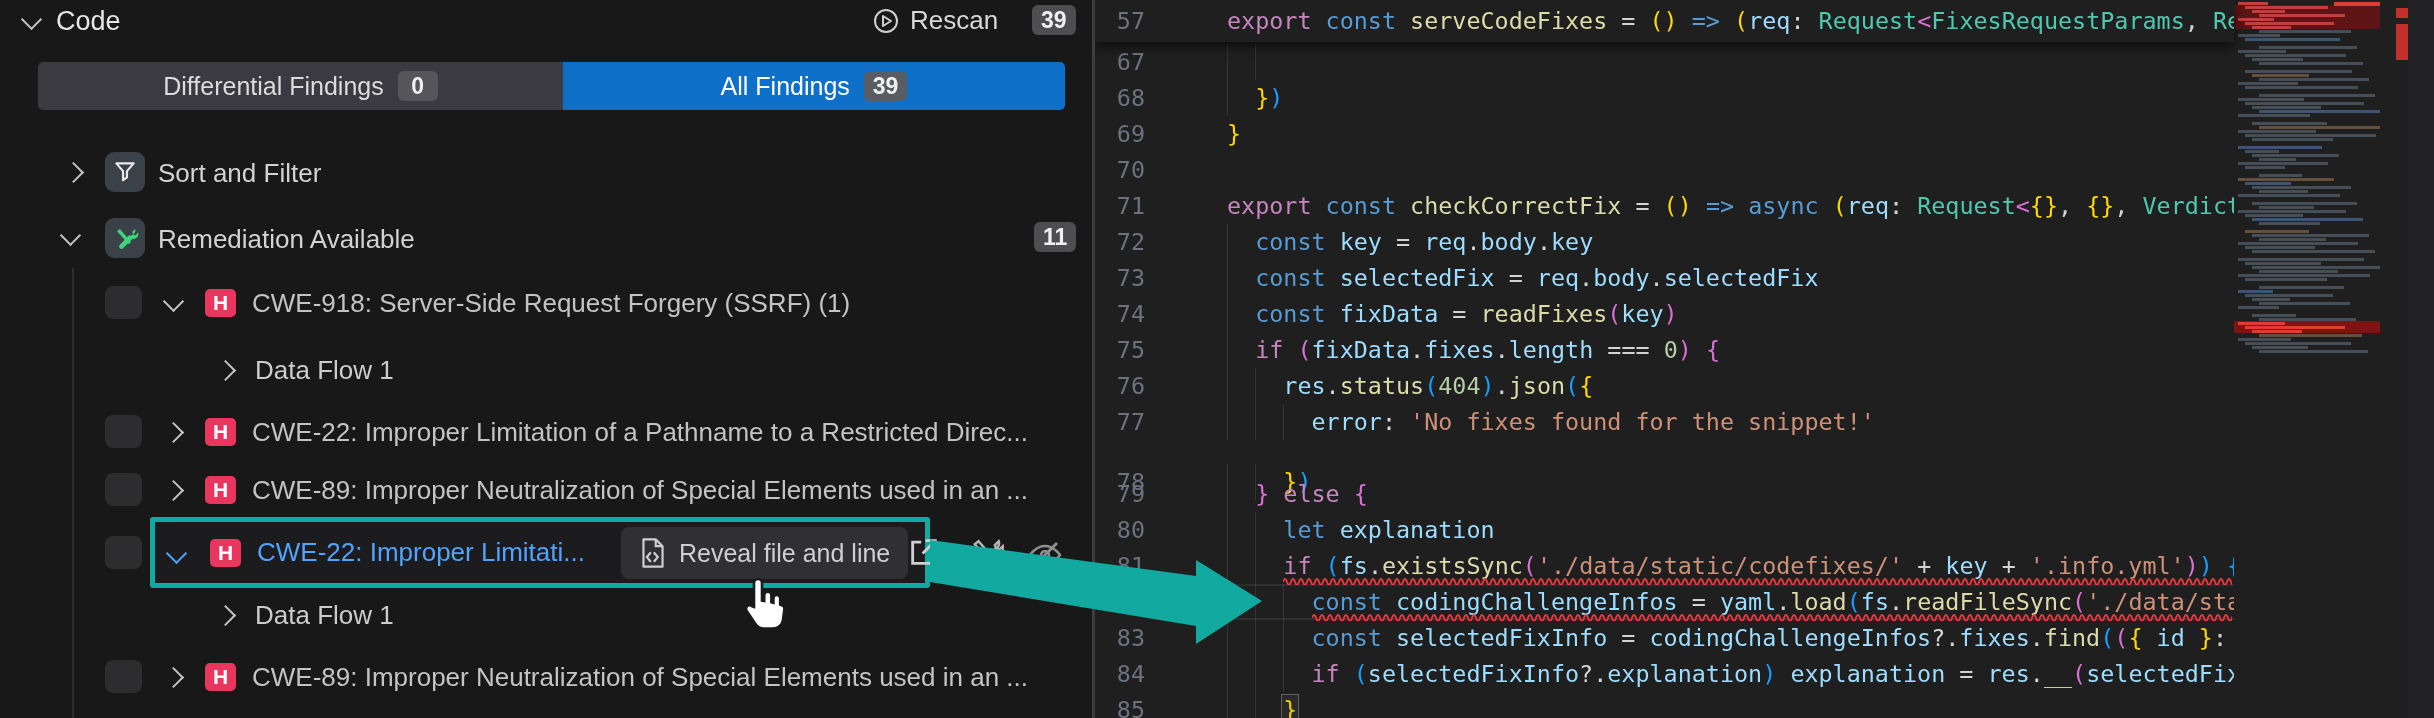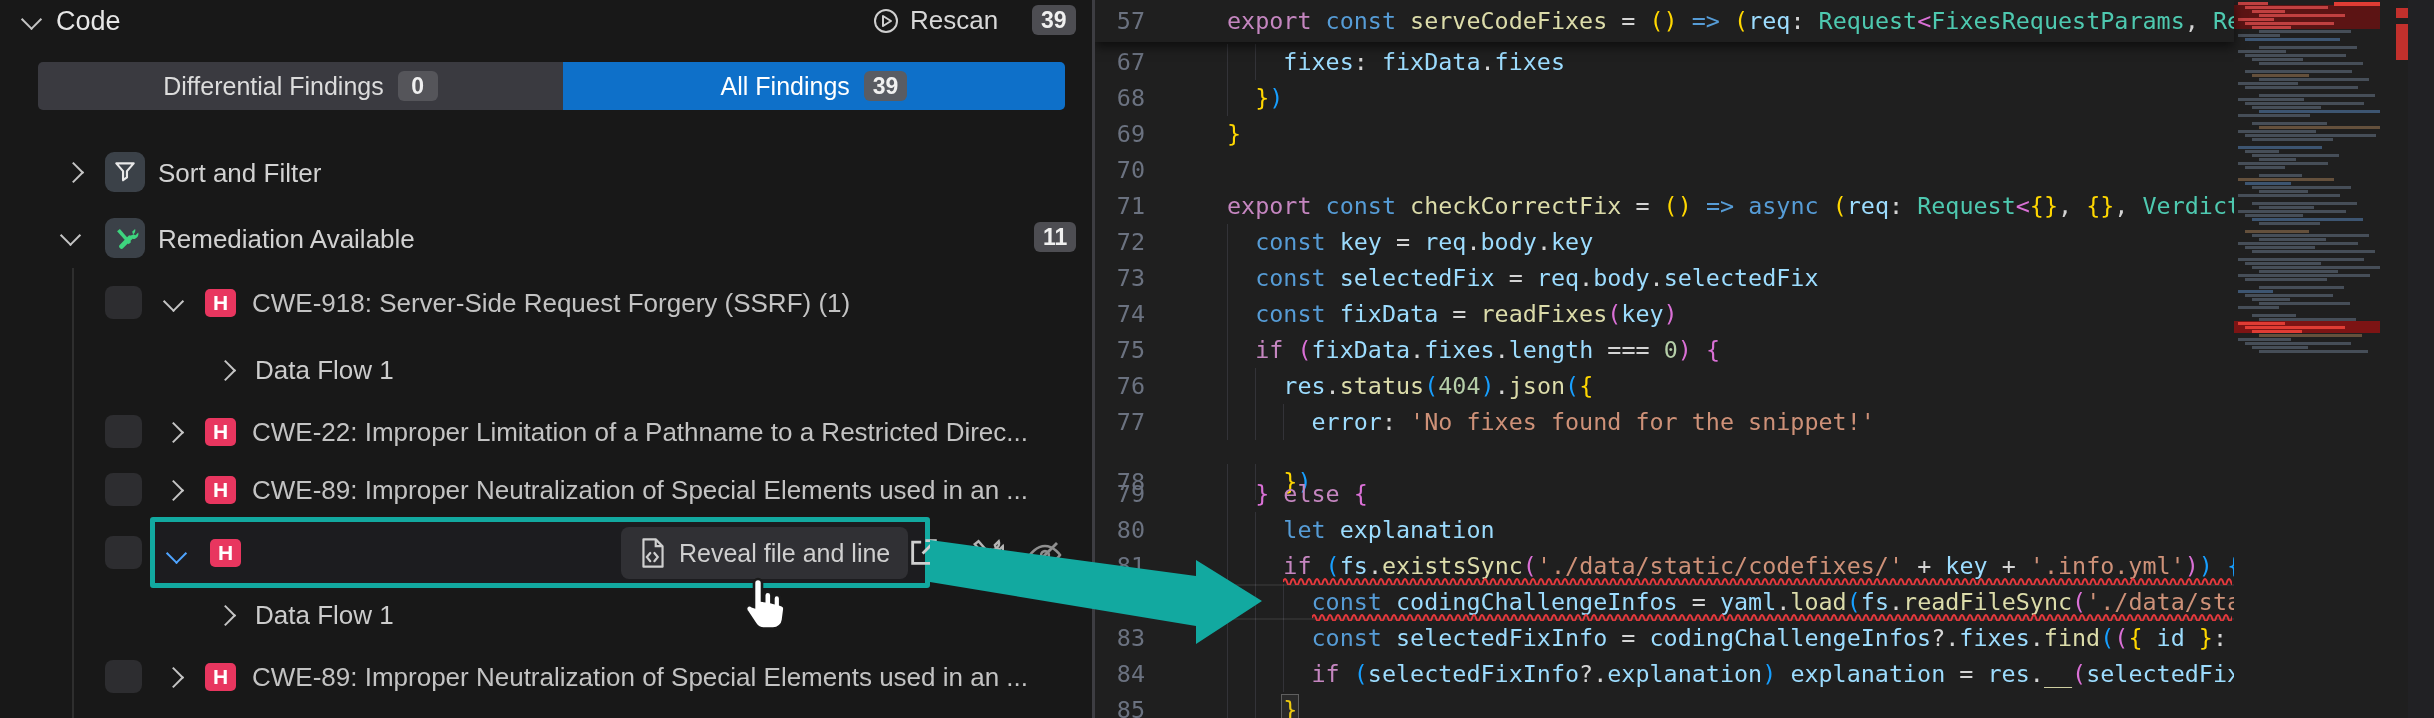--- a/index.html
+++ b/index.html
@@ -165,20 +165,21 @@
         <div class="row-label" style="top: 5px;">CWE-89: Improper Neutralization of Special Elements used in an ...</div>
       </div>
     </div>
 
   <div class="checkbox" style="top:536px;"></div>
 
   <div id="select-box">
     <div class="inner">
       <span id="sel-chev" class="chev down blue"></span>
       <div id="sel-sev">H</div>
+      <div id="sel-label">CWE-22: Improper Limitati...</div>
       <div id="reveal-pill">
         <svg width="28" height="30" viewBox="0 0 20 22">
           <path d="M3 1h9l5 5v15H3z" fill="none" stroke="#cfcfcf" stroke-width="1.6" stroke-linejoin="round"></path>
           <path d="M12 1v5h5" fill="none" stroke="#cfcfcf" stroke-width="1.6"></path>
           <path d="M8 11l-2.5 3L8 17M11 11l2.5 3L11 17" fill="none" stroke="#cfcfcf" stroke-width="1.6" stroke-linecap="round"></path>
         </svg>
         <span>Reveal file and line</span>
       </div>
       <svg id="ext-icon" width="34" height="34" viewBox="0 0 24 24">
         <path d="M10 5H4v15h15v-6" fill="none" stroke="#cfcfcf" stroke-width="2"></path>
@@ -195,21 +196,21 @@
     <path d="M2 12s4-6 10-6 10 6 10 6-4 6-10 6S2 12 2 12z" fill="none" stroke="#8f8f8f" stroke-width="1.7"></path>
     <circle cx="12" cy="12" r="2.6" fill="none" stroke="#8f8f8f" stroke-width="1.7"></circle>
     <path d="M4 20L20 4" stroke="#8f8f8f" stroke-width="1.9"></path>
   </svg>
 </div>
 
 <div id="sash"></div>
 
 <div id="editor">
   <div id="lines-container">
-      <div class="code-line" style="top: 44px;"><div class="gut">67</div><div class="iguide" style="left: 132px;"></div><div class="iguide" style="left: 160.18px;"></div><div class="ctext"><span class="tk-w">    </span><span class="tk-v">fixes</span><span class="tk-w">: </span><span class="tk-v">fixData</span><span class="tk-w">.</span><span class="tk-v">fixes</span></div></div>
+      <div class="code-line" style="top: 44px;"><div class="gut">67</div><div class="iguide" style="left: 132px;"></div><div class="iguide" style="left: 160.18px;"></div></div>
       <div class="code-line" style="top: 80px;"><div class="gut">68</div><div class="iguide" style="left: 132px;"></div><div class="ctext"><span class="tk-w">  </span><span class="tk-g">}</span><span class="tk-u">)</span></div></div>
       <div class="code-line" style="top: 116px;"><div class="gut">69</div><div class="ctext"><span class="tk-g">}</span></div></div>
       <div class="code-line" style="top: 152px;"><div class="gut">70</div><div class="ctext"></div></div>
       <div class="code-line" style="top: 188px;"><div class="gut">71</div><div class="ctext"><span class="tk-k">export</span><span class="tk-w"> </span><span class="tk-d">const</span><span class="tk-w"> </span><span class="tk-f">checkCorrectFix</span><span class="tk-w"> = </span><span class="tk-g">()</span><span class="tk-w"> </span><span class="tk-d">=&gt;</span><span class="tk-w"> </span><span class="tk-d">async</span><span class="tk-w"> </span><span class="tk-g">(</span><span class="tk-v">req</span><span class="tk-w">: </span><span class="tk-t">Request</span><span class="tk-m">&lt;</span><span class="tk-g">{}</span><span class="tk-w">, </span><span class="tk-g">{}</span><span class="tk-w">, </span><span class="tk-t">VerdictRequestBody</span></div></div>
       <div class="code-line" style="top: 224px;"><div class="gut">72</div><div class="iguide" style="left: 132px;"></div><div class="ctext"><span class="tk-w">  </span><span class="tk-d">const</span><span class="tk-w"> </span><span class="tk-v">key</span><span class="tk-w"> = </span><span class="tk-v">req</span><span class="tk-w">.</span><span class="tk-v">body</span><span class="tk-w">.</span><span class="tk-v">key</span></div></div>
       <div class="code-line" style="top: 260px;"><div class="gut">73</div><div class="iguide" style="left: 132px;"></div><div class="ctext"><span class="tk-w">  </span><span class="tk-d">const</span><span class="tk-w"> </span><span class="tk-v">selectedFix</span><span class="tk-w"> = </span><span class="tk-v">req</span><span class="tk-w">.</span><span class="tk-v">body</span><span class="tk-w">.</span><span class="tk-v">selectedFix</span></div></div>
       <div class="code-line" style="top: 296px;"><div class="gut">74</div><div class="iguide" style="left: 132px;"></div><div class="ctext"><span class="tk-w">  </span><span class="tk-d">const</span><span class="tk-w"> </span><span class="tk-v">fixData</span><span class="tk-w"> = </span><span class="tk-f">readFixes</span><span class="tk-m">(</span><span class="tk-v">key</span><span class="tk-m">)</span></div></div>
       <div class="code-line" style="top: 332px;"><div class="gut">75</div><div class="iguide" style="left: 132px;"></div><div class="ctext"><span class="tk-w">  </span><span class="tk-k">if</span><span class="tk-w"> </span><span class="tk-m">(</span><span class="tk-v">fixData</span><span class="tk-w">.</span><span class="tk-v">fixes</span><span class="tk-w">.</span><span class="tk-v">length</span><span class="tk-w"> === </span><span class="tk-n">0</span><span class="tk-m">)</span><span class="tk-w"> </span><span class="tk-m">{</span></div></div>
       <div class="code-line" style="top: 368px;"><div class="gut">76</div><div class="iguide" style="left: 132px;"></div><div class="iguide" style="left: 160.18px;"></div><div class="ctext"><span class="tk-w">    </span><span class="tk-v">res</span><span class="tk-w">.</span><span class="tk-f">status</span><span class="tk-u">(</span><span class="tk-n">404</span><span class="tk-u">)</span><span class="tk-w">.</span><span class="tk-f">json</span><span class="tk-u">(</span><span class="tk-g">{</span></div></div>
       <div class="code-line" style="top: 404px;"><div class="gut">77</div><div class="iguide" style="left: 132px;"></div><div class="iguide" style="left: 160.18px;"></div><div class="iguide" style="left: 188.36px;"></div><div class="ctext"><span class="tk-w">      </span><span class="tk-v">error</span><span class="tk-w">: </span><span class="tk-s">'No fixes found for the snippet!'</span></div></div>

